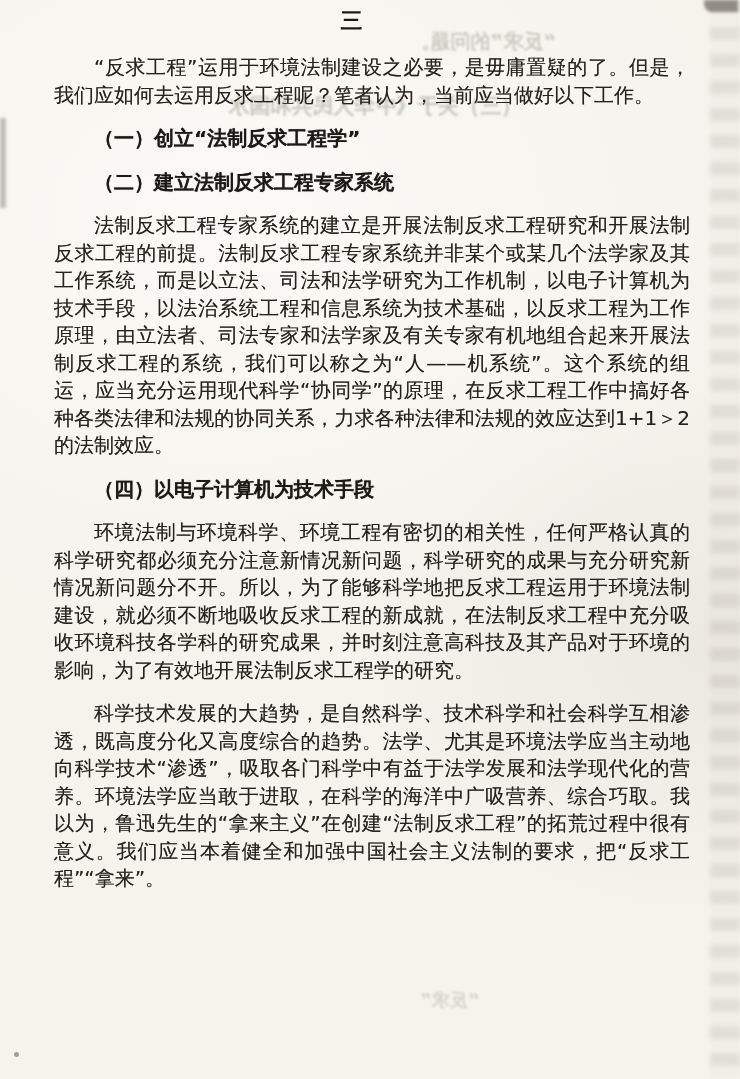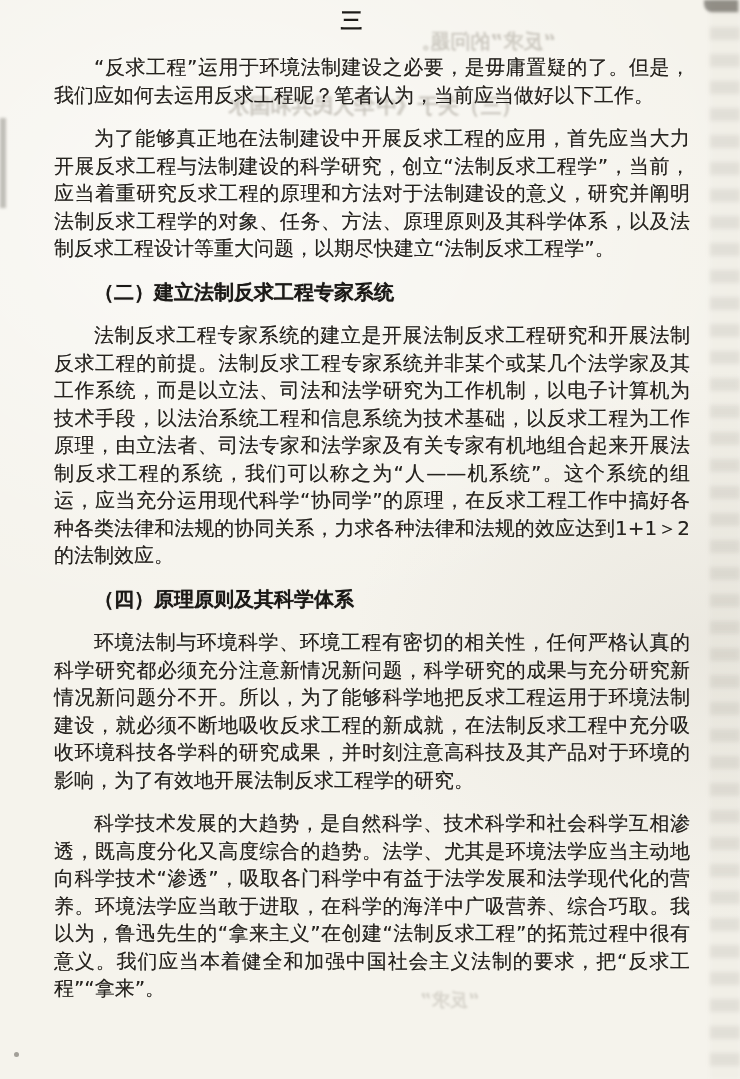--- a/index.html
+++ b/index.html
@@ -119,21 +119,21 @@
   <div class="right-smudge"></div>
 
   <div class="bleed bleed-1">“反求”的问题。</div>
   <div class="bleed bleed-2">（三）关于《中华人民共和国水</div>
   <div class="bleed bleed-3">“反求”</div>
 
   <div class="content">
     <div class="section-num">三</div>
 
     <p class="para">“反求工程”运用于环境法制建设之必要，是毋庸置疑的了。但是，我们应如何去运用反求工程呢？笔者认为，当前应当做好以下工作。</p>
-    <p class="para">为了能够真正地在法制建设中开展反求工程的应用，首先应当大力开展反求工程与法制建设的科学研究，创立“法制反求工程学”，当前，应当着重研究反求工程的原理和方法对于法制建设的意义，研究并阐明法制反求工程学的对象、任务、方法、原理原则及其科学体系，以及法制反求工程设计等重大问题，以期尽快建立“法制反求工程学”。</p>
+    <p class="subhead">（一）创立“法制反求工程学”</p>
     <p class="subhead">（二）建立法制反求工程专家系统</p>
     <p class="para">法制反求工程专家系统的建立是开展法制反求工程研究和开展法制反求工程的前提。法制反求工程专家系统并非某个或某几个法学家及其工作系统，而是以立法、司法和法学研究为工作机制，以电子计算机为技术手段，以法治系统工程和信息系统为技术基础，以反求工程为工作原理，由立法者、司法专家和法学家及有关专家有机地组合起来开展法制反求工程的系统，我们可以称之为“人——机系统”。这个系统的组运，应当充分运用现代科学“协同学”的原理，在反求工程工作中搞好各种各类法律和法规的协同关系，力求各种法律和法规的效应达到1+1＞2 的法制效应。</p>
-    <p class="subhead">（四）原理原则及其科学体系</p>
+    <p class="subhead">（四）以电子计算机为技术手段</p>
     <p class="para">环境法制与环境科学、环境工程有密切的相关性，任何严格认真的科学研究都必须充分注意新情况新问题，科学研究的成果与充分研究新情况新问题分不开。所以，为了能够科学地把反求工程运用于环境法制建设，就必须不断地吸收反求工程的新成就，在法制反求工程中充分吸收环境科技各学科的研究成果，并时刻注意高科技及其产品对于环境的影响，为了有效地开展法制反求工程学的研究。</p>
     <p class="para">科学技术发展的大趋势，是自然科学、技术科学和社会科学互相渗透，既高度分化又高度综合的趋势。法学、尤其是环境法学应当主动地向科学技术“渗透”，吸取各门科学中有益于法学发展和法学现代化的营养。环境法学应当敢于进取，在科学的海洋中广吸营养、综合巧取。我以为，鲁迅先生的“拿来主义”在创建“法制反求工程”的拓荒过程中很有意义。我们应当本着健全和加强中国社会主义法制的要求，把“反求工程”“拿来”。</p>
   </div>
 
 </div>
 
 </body></html>

